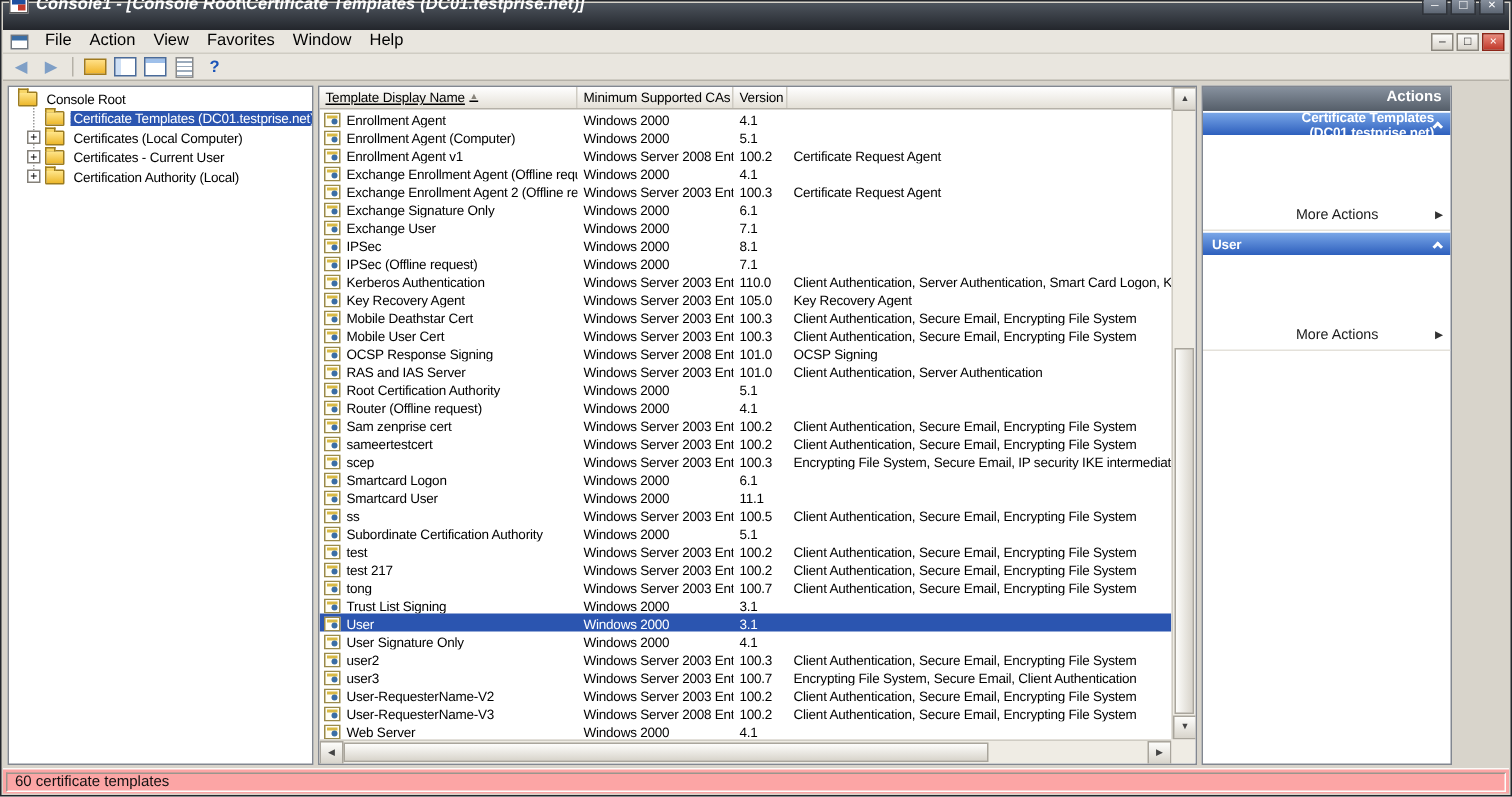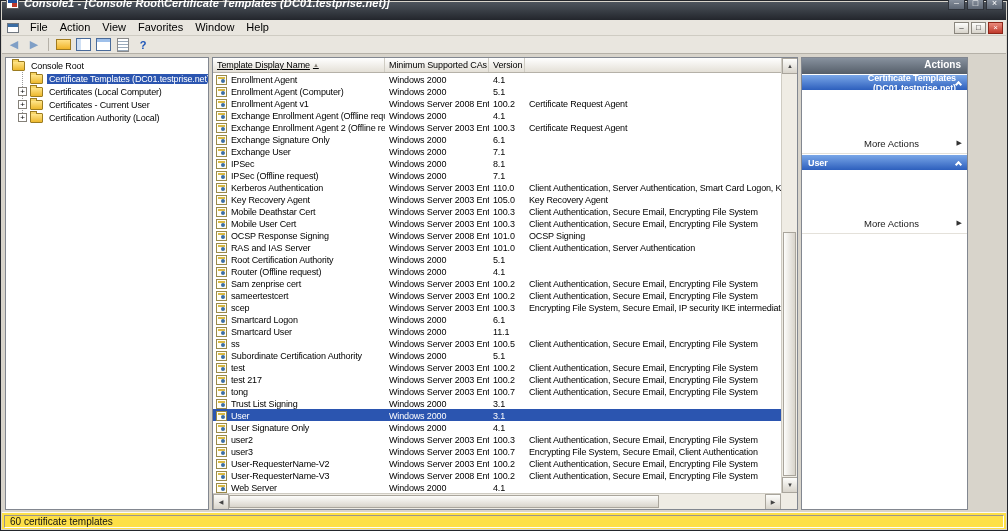--- a/index.html
+++ b/index.html
@@ -147,21 +147,21 @@
   .section-header .chev { margin-left:auto; width:5px; height:5px; border-left:2px solid #fff; border-top:2px solid #fff; transform:rotate(45deg); margin-top:3px; flex:none; }
   .more-row {
     height:21px; display:flex; align-items:center; padding-left:62px;
     border-bottom:1px solid #e4e1da; color:#1a1a1a; font-size:9.5px;margin-top:43px;
   }
   .more-row .arrow { margin-left:auto; padding-right:5px; color:#333; font-size:7px; }
 
   
   .statusbar {
     position:absolute; left:1px; right:1px; bottom:1px; height:17px;
-    background:#fde047; border-top:1px solid #fbfaf7; display:flex; align-items:center; padding:1px 2px;
+    background:#fca5a5; border-top:1px solid #fbfaf7; display:flex; align-items:center; padding:1px 2px;
   }
   .status-field {
     flex:1; height:13px; line-height:12px; padding:0 5px; font-size:10px; color:#111;
     border:1px solid; border-color:#9a968d #fdfdfb #fdfdfb #9a968d;
   }
 </style>
 </head>
 <body>
 
 <div class="window">

